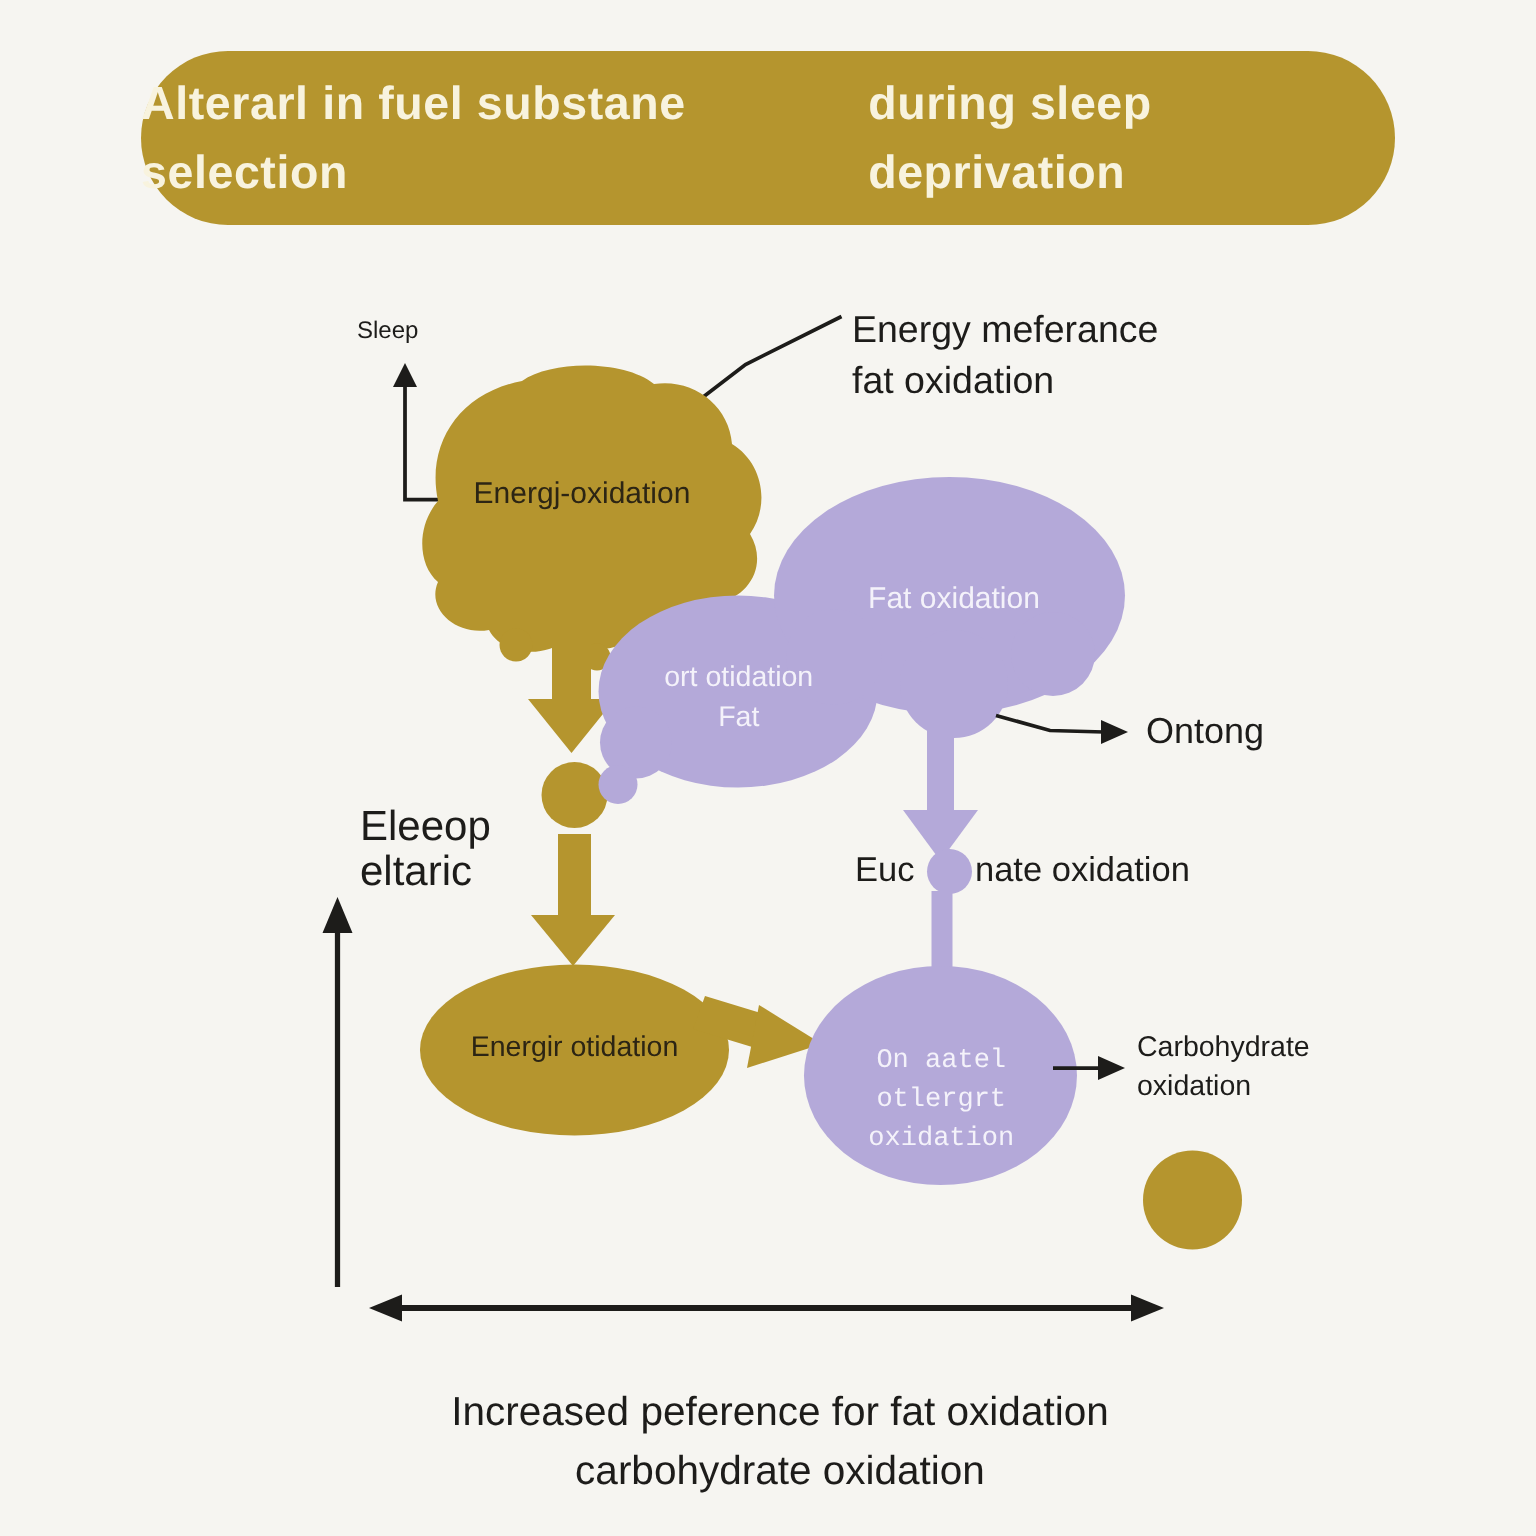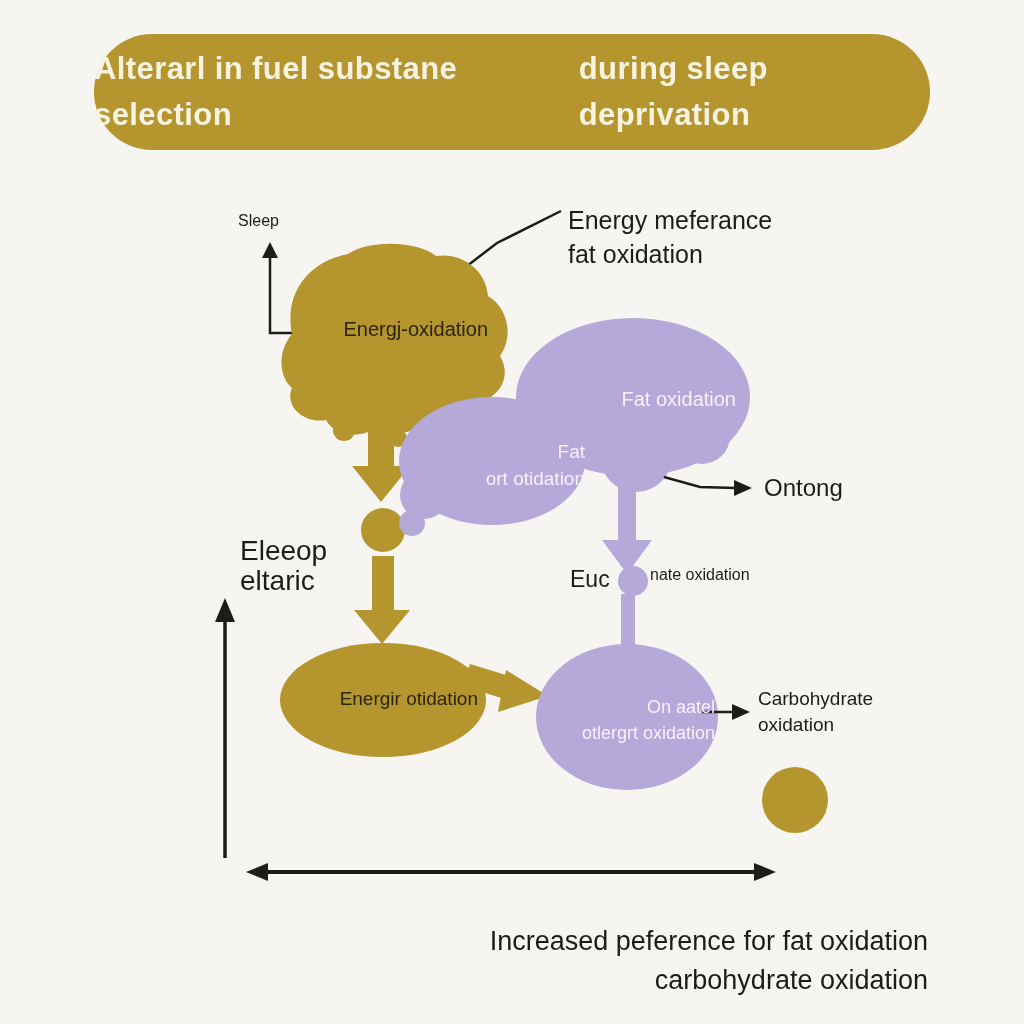--- a/index.html
+++ b/index.html
@@ -21,21 +21,21 @@
     position:absolute;left:94px;top:34px;width:836px;height:116px;
     background:var(--c-gold);border-radius:58px;
     display:flex;flex-direction:row;align-items:center;justify-content:center;
     color:var(--c-banner_text);font-size:31px;font-weight:600;letter-spacing:.4px;line-height:46px;
   }
   .line{fill:none;stroke:var(--c-ink);stroke-width:2.5;}
   .ink{fill:var(--c-ink);}
   .lbl{position:absolute;white-space:nowrap;}
   .dark-label{color:var(--c-blob_text);}
   .light-label{color:var(--c-light_text);}
-  .center{text-align:right;white-space:normal;}
+  .center{text-align:center;white-space:normal;}
 </style>
 </head>
 <body>
 
 <div class="stage">
 
   <svg class="layer" viewBox="0 0 1024 1024">
 
     <polyline points="437,289 497,243 561,211" class="line"></polyline>
 
@@ -115,37 +115,37 @@
   <div class="lbl" style="left:568px;top:203px;font-size:25px;line-height:34px;">
     <div>Energy meferance</div>
     <div>fat oxidation</div>
   </div>
 
   <div class="lbl center dark-label" style="left:288px;top:318px;width:200px;font-size:20px;">Energj-oxidation</div>
 
   <div class="lbl center light-label" style="left:536px;top:388px;width:200px;font-size:20px;">Fat oxidation</div>
 
   <div class="lbl center light-label" style="left:400px;top:438px;width:185px;font-size:19px;line-height:27px;">
+    <div>ort otidation</div>
     <div>Fat</div>
-    <div>ort otidation</div>
   </div>
 
   <div class="lbl" style="left:764px;top:474px;font-size:24px;font-weight:500;">Ontong</div>
 
   <div class="lbl" style="left:570px;top:566px;font-size:23px;">Euc</div>
-  <div class="lbl" style="left:650px;top:566px;font-size:16px;">nate oxidation</div>
+  <div class="lbl" style="left:650px;top:566px;font-size:23px;">nate oxidation</div>
 
   <div class="lbl" style="left:196px;top:536px;font-size:28px;line-height:30px;margin-left:44px;">
     <div>Eleeop</div>
     <div>eltaric</div>
   </div>
 
   <div class="lbl center dark-label" style="left:288px;top:688px;width:190px;font-size:19px;">Energir otidation</div>
 
-  <div class="lbl center light-label" style="left:540px;top:694px;width:175px;font-size:18px;line-height:26px;">
+  <div class="lbl center light-label" style="left:540px;top:694px;width:175px;font-size:18px;line-height:26px;font-family:Liberation Mono, monospace;">
     <div>On aatel</div>
     <div>otlergrt oxidation</div>
   </div>
 
   <div class="lbl" style="left:746px;top:686px;font-size:19px;line-height:26px;margin-left:12px;">
     <div>Carbohydrate</div>
     <div>oxidation</div>
   </div>
 
   <div class="lbl center" style="left:112px;top:906px;width:816px;font-size:27px;line-height:39px;margin-top:16px;">

